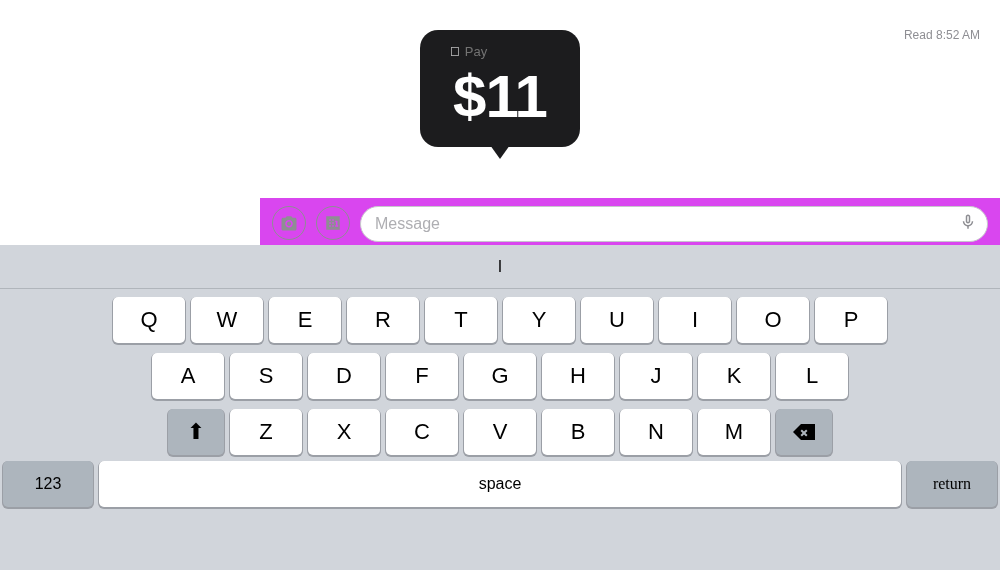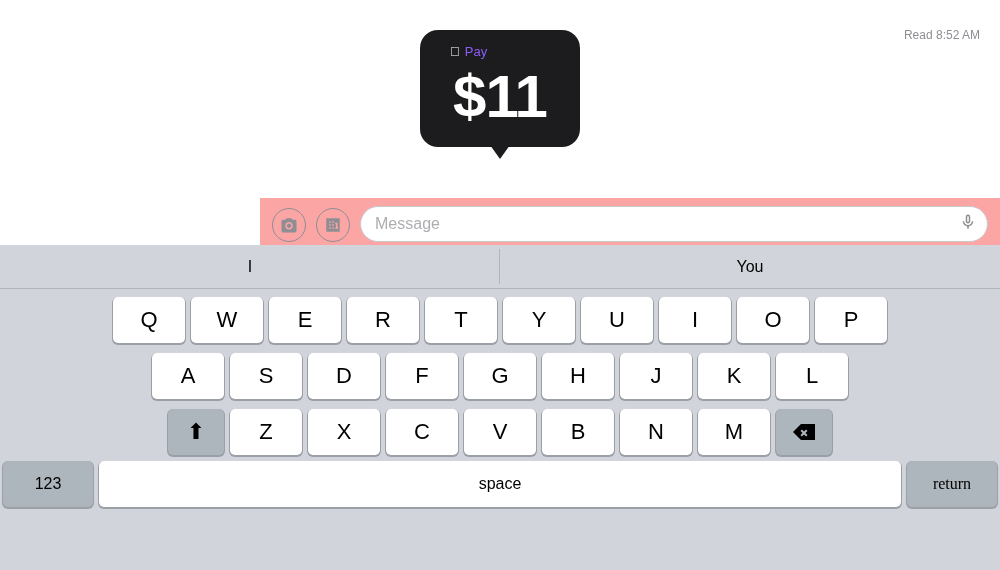--- a/index.html
+++ b/index.html
@@ -60,44 +60,44 @@
       gap: 5px;
       margin-bottom: 8px;
     }
 
     .apple-logo {
       color: #ffffff;
       font-size: 13px;
     }
 
     .apple-pay-text {
-      color: #8b5cf6;
+      color: #737373;
       font-size: 13px;
       font-weight: 500;
     }
 
     .apple-pay-amount {
       color: #ffffff;
       font-size: 60px;
       font-weight: 700;
       letter-spacing: -1px;
       line-height: 1;
     }
 
     
     .input-bar {
       position: absolute;
       top: 198px;
       left: 260px;
       right: 0;
       display: flex;
-      align-items: flex-end;
+      align-items: flex-start;
       gap: 10px;
       padding: 8px 12px;
-      background: #fca5a5;
+      background: #d946ef;
     }
 
     .input-icon-btn {
       width: 34px;
       height: 34px;
       border-radius: 50%;
       border: 1.5px solid #8e8e93;
       background: transparent;
       display: flex;
       align-items: center;
@@ -308,21 +308,20 @@
         <path d="M12 14c1.66 0 3-1.34 3-3V5c0-1.66-1.34-3-3-3S9 3.34 9 5v6c0 1.66 1.34 3 3 3zm-1-9c0-.55.45-1 1-1s1 .45 1 1v6c0 .55-.45 1-1 1s-1-.45-1-1V5zm6 6c0 2.76-2.24 5-5 5s-5-2.24-5-5H5c0 3.53 2.61 6.43 6 6.92V21h2v-3.08c3.39-.49 6-3.39 6-6.92h-2z"></path>
       </svg>
     </div>
   </div>
 </div>
 
 <div class="keyboard">
 
   <div class="suggestions-bar">
     <div class="suggestion-item">I</div>
-    <div class="suggestion-item">You</div>
   </div>
 
   <div class="key-rows">
 
     <div class="key-row">
       <div class="key">Q</div>
       <div class="key">W</div>
       <div class="key">E</div>
       <div class="key">R</div>
       <div class="key">T</div>

